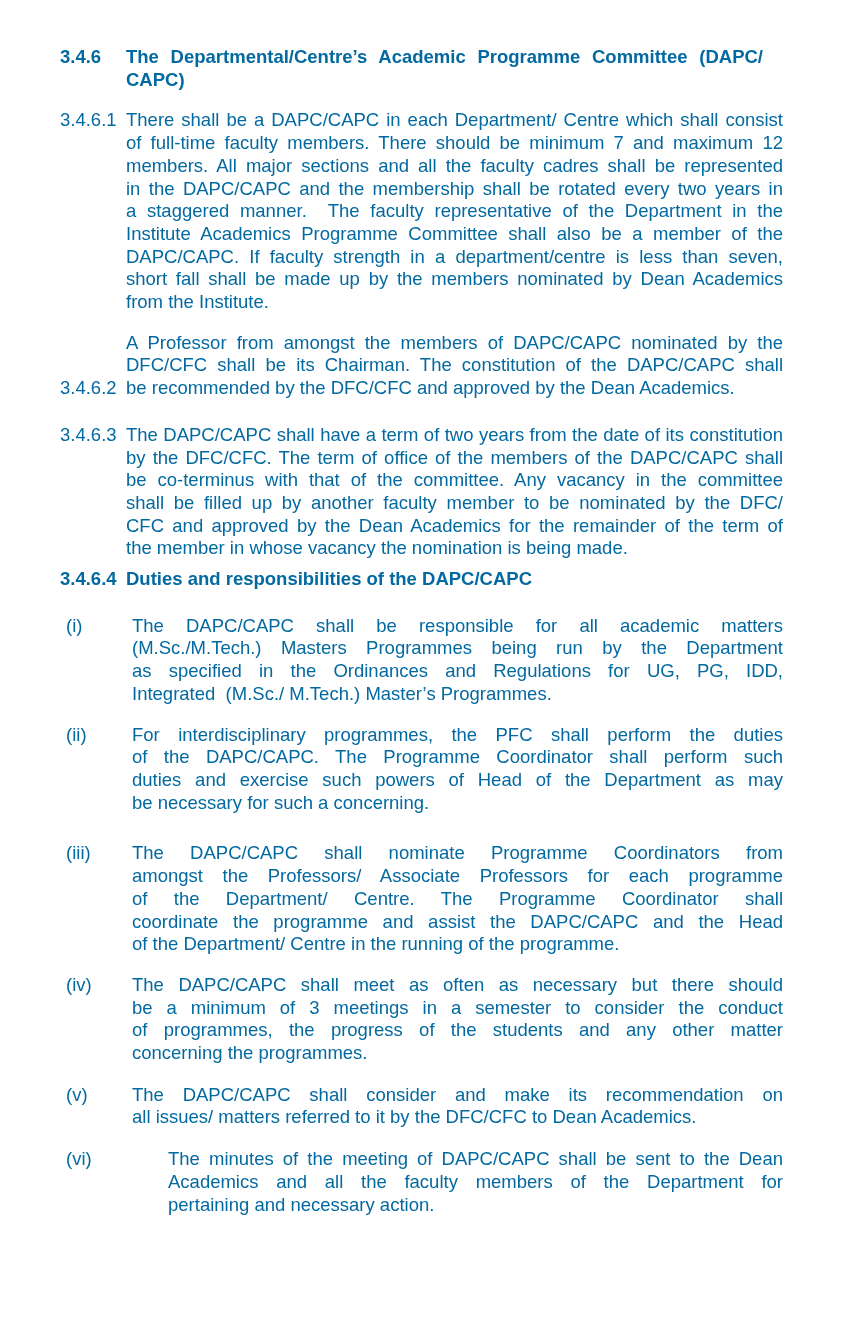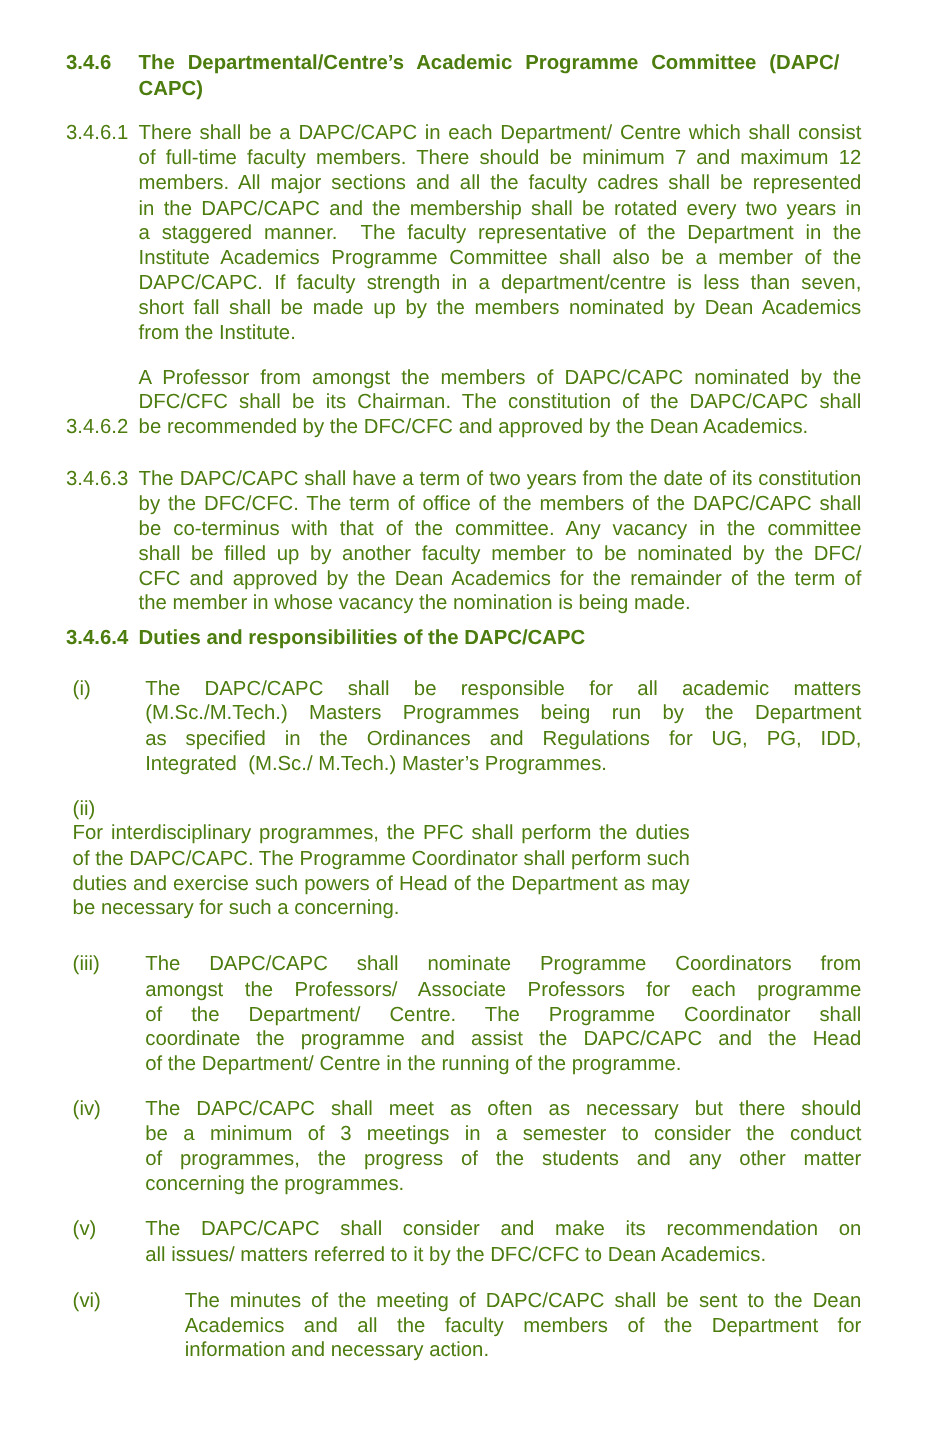--- a/index.html
+++ b/index.html
@@ -9,21 +9,21 @@
   }
   #page {
     position: relative;
     width: 801px;
     height: 1320px;
     background: #ffffff;
     overflow: hidden;
     font-family: "Liberation Sans", "DejaVu Sans", sans-serif;
     font-size: 18.5px;
     line-height: 22.7px;
-    color: #4d7c0f;
+    color: #0369a1;
   }
   #content {
     box-sizing: border-box;
     padding: 46px 80px 0 60px; 
     width: 863px;
   }
   .block {
     display: flex;
     align-items: flex-start;
   }
@@ -59,21 +59,21 @@
     text-align: left;
     text-align-last: auto;
     white-space: nowrap;
   }
   
   #blocks > .block:nth-child(2)  { margin-top: 18px; }
   #blocks > .block:nth-child(3)  { margin-top: 18px; align-items: flex-end; }
   #blocks > .block:nth-child(4)  { margin-top: 24px; }
   #blocks > .block:nth-child(5)  { margin-top: 8px;  }
   #blocks > .block:nth-child(6)  { margin-top: 24px; }
-  #blocks > .block:nth-child(7)  { margin-top: 18px; flex-direction: column; }
+  #blocks > .block:nth-child(7)  { margin-top: 18px; }
   #blocks > .block:nth-child(8)  { margin-top: 28px; }
   #blocks > .block:nth-child(9)  { margin-top: 18px; }
   #blocks > .block:nth-child(10) { margin-top: 19px; }
   #blocks > .block:nth-child(11) { margin-top: 19px; gap: 36px; }
 </style>
 </head>
 <body>
 
 <div id="page">
   <div id="content">
@@ -166,18 +166,18 @@
           <div class="body">
             <div class="line">The DAPC/CAPC shall consider and make its recommendation on</div>
             <div class="line last">all issues/ matters referred to it by the DFC/CFC to Dean Academics.</div>
           </div>
         </div>
         <div class="block list-item">
           <div class="num">(vi)</div>
           <div class="body">
             <div class="line">The minutes of the meeting of DAPC/CAPC shall be sent to the Dean</div>
             <div class="line">Academics and all the faculty members of the Department for</div>
-            <div class="line last">information and necessary action.</div>
+            <div class="line last">pertaining and necessary action.</div>
           </div>
         </div>
       </div>
   </div>
 </div>
 
 </body></html>

